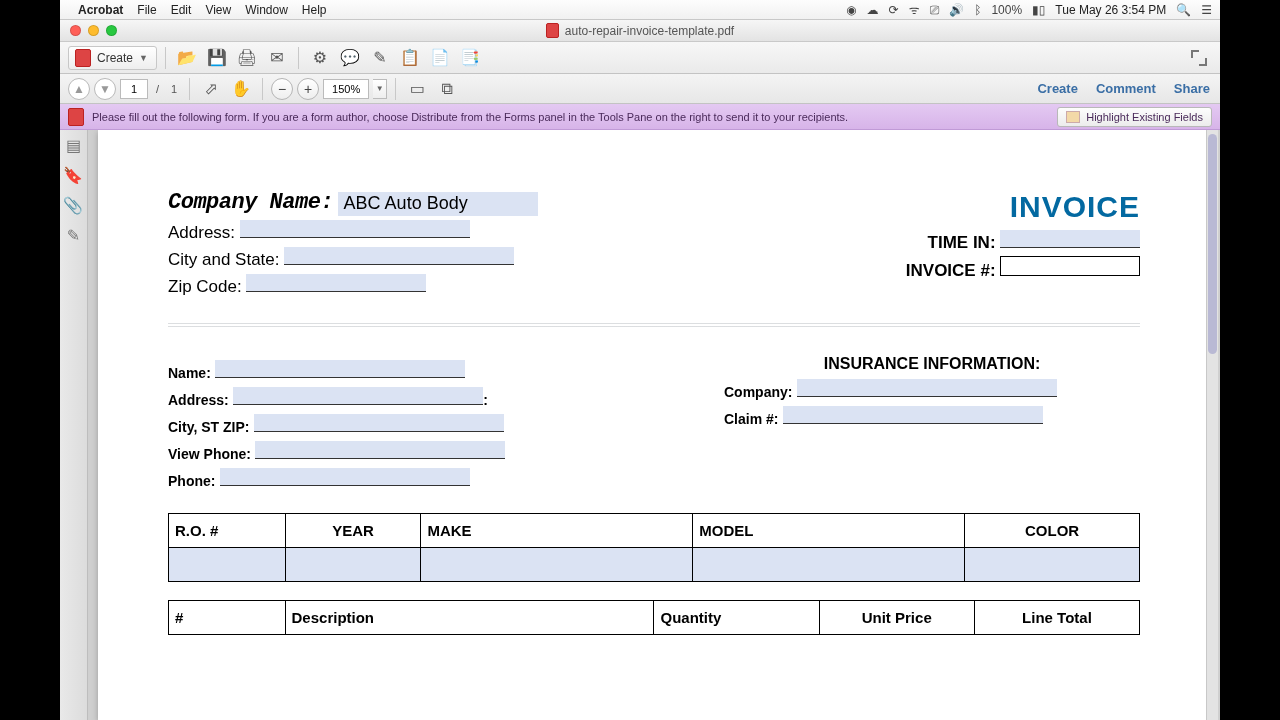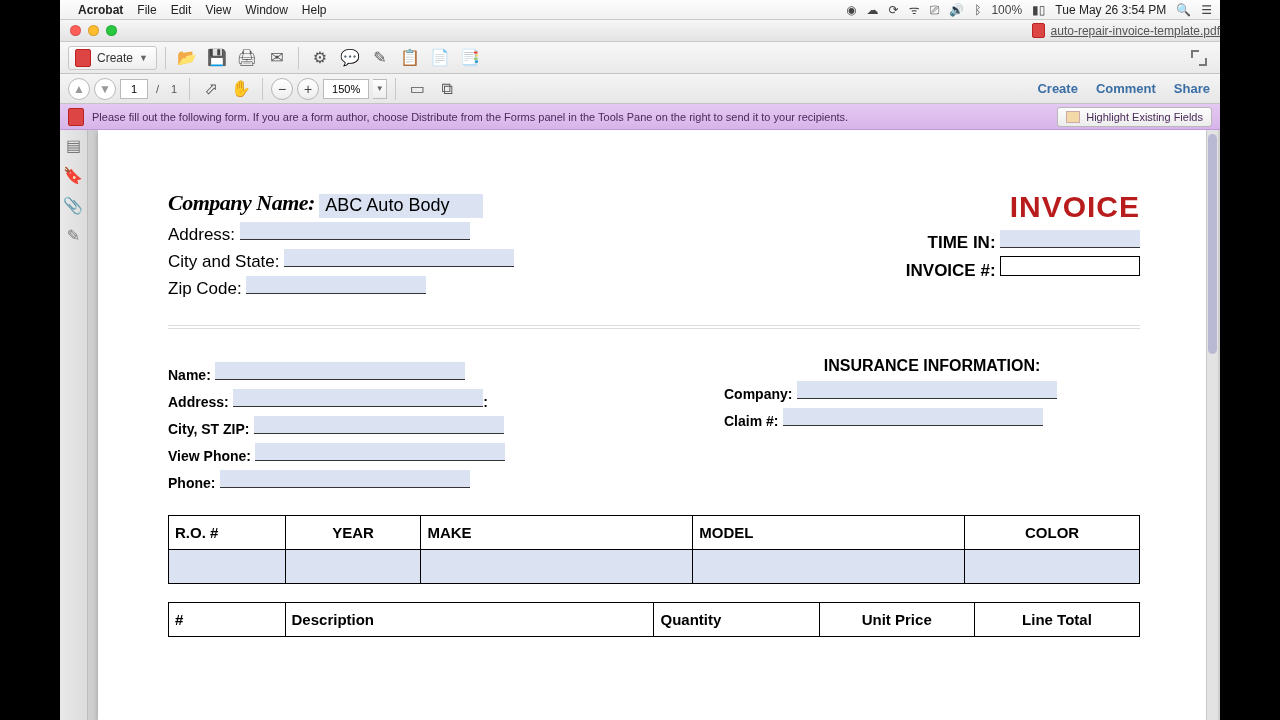--- a/index.html
+++ b/index.html
@@ -16,21 +16,21 @@
   .menubar .mitem.bold { font-weight:600; }
   .menubar .spacer { flex:1; }
   .menubar .ricon { margin-left:10px; color:#444; font-size:12px; }
   .menubar .clock { margin-left:10px; }
 
   
   .titlebar { height:22px; background:linear-gradient(#f6f6f6,#e3e3e3); border-bottom:1px solid #c9c9c9; display:flex; align-items:center; position:relative; }
   .traffic { display:flex; gap:7px; margin-left:10px; }
   .tl { width:11px; height:11px; border-radius:50%; border:1px solid rgba(0,0,0,.15); }
   .tl.red{background:#ff5f57;} .tl.yel{background:#febc2e;} .tl.grn{background:#28c840;}
-  .titlebar .wtitle { position:absolute; left:0; right:0; text-align:center; font-size:12px; color:#555; display:flex; align-items:center; justify-content:flex-end; gap:6px; pointer-events:none;text-decoration:underline; }
+  .titlebar .wtitle { position:absolute; left:0; right:0; text-align:center; font-size:12px; color:#555; display:flex; align-items:center; justify-content:center; gap:6px; pointer-events:none; }
   .pdf-ico { width:13px; height:15px; background:#d44; border:1px solid #b22; border-radius:2px; display:inline-block; }
 
   
   .toolbar { height:32px; background:linear-gradient(#f7f7f7,#eaeaea); border-bottom:1px solid #c3c3c3; display:flex; align-items:center; padding:0 8px; gap:4px; }
   .tb-btn { width:26px; height:24px; display:flex; align-items:center; justify-content:center; border:1px solid transparent; border-radius:3px; color:#555; cursor:pointer; }
   .tb-sep { width:1px; height:22px; background:#c8c8c8; margin:0 4px; }
   .create-btn { height:24px; padding:0 8px 0 6px; display:flex; align-items:center; gap:6px; border:1px solid #c7c7c7; border-radius:3px; background:linear-gradient(#fff,#eee); font-size:12px; color:#333; cursor:pointer; }
   .create-btn .arrow{ font-size:9px; color:#666; }
   .create-ico{ width:16px;height:18px;background:#d44;border-radius:2px;display:inline-block;border:1px solid #b22; position:relative;}
   .toolbar .right { margin-left:auto; }
@@ -59,22 +59,22 @@
   .content{ flex:1; display:flex; background:#bfbfbf; overflow:hidden; position:relative;}
   .navpane{ width:28px; background:linear-gradient(90deg,#e9e9e9,#dcdcdc); border-right:1px solid #bdbdbd; display:flex; flex-direction:column; align-items:center; padding-top:6px; gap:12px;}
   .navpane .np{ width:18px;height:18px;color:#777;display:flex;align-items:center;justify-content:center;cursor:pointer;}
   .page-viewport{ flex:1; background:#cfcfcf; overflow:hidden; position:relative;}
   .page{ margin:0 10px; background:#fff; box-shadow:0 2px 6px rgba(0,0,0,.25); height:100%; padding:60px 70px 0 70px; position:relative; }
   .scroll-track{position:absolute;right:2px;top:0;bottom:0;width:12px;background:#e3e3e3;border-left:1px solid #c8c8c8;}
   .scroll-thumb{position:absolute;left:1px;right:1px;top:4px;height:220px;background:#b9b9d4;border-radius:6px;}
 
   
   .hdr-row{ display:flex; justify-content:space-between; align-items:flex-start;}
-  .company-name-lbl{ font-family: Liberation Serif, serif; font-style:italic; font-weight:900; font-size:22px; letter-spacing:-0.5px; }
-  .invoice-word{ font-family: Arial Black, Arial, sans-serif; font-weight:900; font-size:30px; color:#b91c1c; letter-spacing:1px;}
+  .company-name-lbl{ font-family: Liberation Mono, monospace; font-style:italic; font-weight:900; font-size:22px; letter-spacing:-0.5px; }
+  .invoice-word{ font-family: Arial Black, Arial, sans-serif; font-weight:900; font-size:30px; color:#0369a1; letter-spacing:1px;}
   .ff{ display:inline-block; background:#dbe3f3; border-bottom:1px solid #333; height:18px; vertical-align:baseline;}
   .ff.focused{ background:#fff; border:1px solid #000; height:20px; }
   .lbl{ font-size:17px; font-family: Arial, sans-serif; }
   .line{ margin:4px 0; white-space:nowrap; }
   .gridline{ height:6px; margin:22px 0 26px 0; background:repeating-linear-gradient(#9aa0a6 0 1px, transparent 1px 3px); opacity:.35;}
   .two-col{display:flex; gap:140px;}
   .col{flex:1;}
   .sec-title{ font-weight:700; font-size:16px; margin-bottom:6px;}
   .cust-lbl{font-weight:700;font-size:14px;}
   .cust-line{margin:5px 0;white-space:nowrap;}
@@ -225,21 +225,21 @@
         <div class="np">📎</div>
         <div class="np">✎</div>
       </div>
 
       <div class="page-viewport">
         <div class="page">
 
           <div class="hdr-row">
             <div>
               <span class="company-name-lbl">Company Name:</span>
-              <span class="company-input" style="width:164px">ABC Auto Body</span>
+              <span class="company-input" style="width:200px">ABC Auto Body</span>
               <div class="line"><span class="lbl">Address:</span> <span class="ff" style="width:230px"></span></div>
               <div class="line"><span class="lbl">City and State:</span> <span class="ff" style="width:230px"></span></div>
               <div class="line"><span class="lbl">Zip Code:</span> <span class="ff" style="width:180px"></span></div>
             </div>
             <div style="text-align:right">
               <div class="invoice-word">INVOICE</div>
               <div class="right-block">
                 <div class="rline"><span class="rlbl">TIME IN:</span> <span class="ff" style="width:140px"></span></div>
                 <div class="rline"><span class="rlbl">INVOICE #:</span> <span class="ff focused" style="width:140px"></span></div>
               </div>

